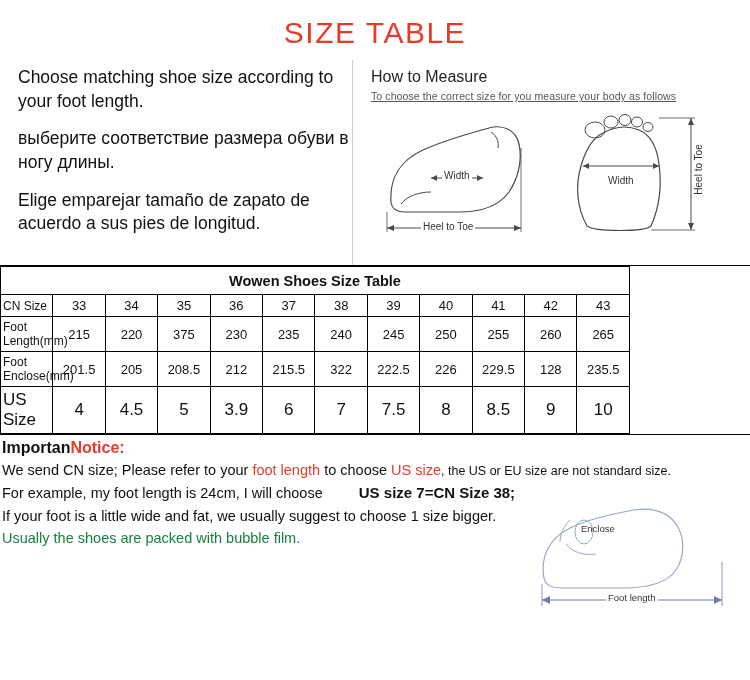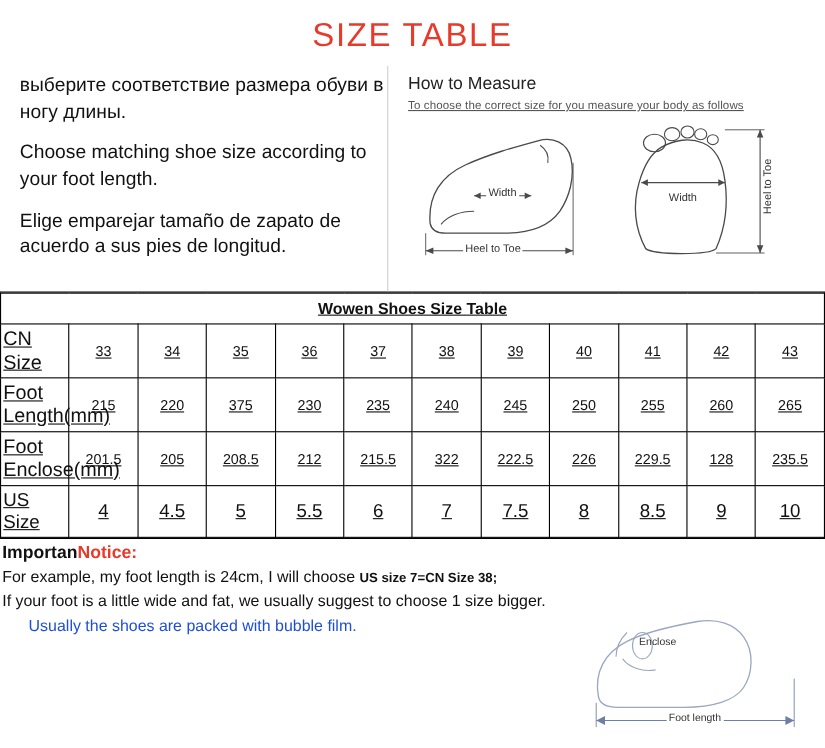--- a/index.html
+++ b/index.html
@@ -87,35 +87,34 @@
     transform-origin: center;
   }
 
   
   .table-wrap {
     border-top: 1px solid #000;
     border-bottom: 1px solid #000;
   }
   table.size {
     border-collapse: collapse;
-    width: 750px;
+    width: 630px;
     table-layout: fixed;
-    text-decoration: underline;
   }
   table.size td {
     border: 1px solid #000;
     font-size: 13px;
     padding: 3px 4px;
     text-align: center;
     height: 21px;
     box-sizing: border-box;
   }
   table.size td.label {
     text-align: left;
-    font-size: 18px;
+    font-size: 12px;
     padding-left: 2px;
   }
   table.size tr.head td {
     text-align: center;
     font-weight: bold;
     font-size: 14.5px;
     height: 28px;
   }
   table.size tr.us td {
     font-size: 17px;
@@ -139,22 +138,22 @@
   }
   .notice-title .red { color: #e8392a; }
   .notice-line {
     font-size: 14.5px;
     line-height: 1.55;
     color: #111;
     margin: 0;
   }
   .notice-line .red { color: #e8392a; }
   .notice-line .small { font-size: 12.5px; }
-  .notice-line .bold-big { font-size: 12px; font-weight: bold; }
-  .notice-line.gray { color: #1d4ed8; margin-left: 24px; }
+  .notice-line .bold-big { font-size: 15px; font-weight: bold; margin-left: 32px; }
+  .notice-line.gray { color: #15803d; }
 
   .foot-diagram {
     position: absolute;
     right: 4px;
     bottom: 0px;
     width: 220px;
     height: 120px;
   }
   .foot-diagram .lbl {
     position: absolute;
@@ -166,22 +165,22 @@
 </head>
 <body>
 
 <div class="page">
 
   <div class="title">SIZE TABLE</div>
 
   <div class="upper">
 
     <div class="upper-left">
+      <p>Choose matching shoe size according to your foot length.</p>
       <p>выберите соответствие размера обуви в ногу длины.</p>
-      <p>Choose matching shoe size according to your foot length.</p>
       <p>Elige emparejar tamaño de zapato de acuerdo a sus pies de longitud.</p>
     </div>
 
     <div class="upper-right">
       <div class="how-title">How to Measure</div>
       <div class="how-sub">To choose the correct size for you measure your body as follows</div>
 
       <div class="diagrams">
 
         <svg width="190" height="130" viewBox="0 0 190 130" style="position:absolute;left:0;top:2px;">
@@ -273,38 +272,41 @@
         <td>226</td>
         <td>229.5</td>
         <td>128</td>
         <td>235.5</td>
       </tr>
       <tr class="us">
         <td class="label col-label">US Size</td>
         <td>4</td>
         <td>4.5</td>
         <td>5</td>
-        <td>5.5</td>
+        <td>3.9</td>
         <td>6</td>
         <td>7</td>
         <td>7.5</td>
         <td>8</td>
         <td>8.5</td>
         <td>9</td>
         <td>10</td>
       </tr>
     </tbody>
       </table>
   </div>
 
   <div class="notice">
     <div class="notice-title">
       <span>Importan</span><span class="red">Notice:</span>
     </div>
 
+    <p class="notice-line">
+      <span>We send CN size; Please refer to your </span><span class="red">foot length</span><span> to choose </span><span class="red">US size</span><span class="small">, the US or EU size are not standard size.</span>
+    </p>
 
     <p class="notice-line">
       <span>For example, my foot length is 24cm, I will choose </span><span class="bold-big">US size 7=CN Size 38;</span>
     </p>
 
     <p class="notice-line">If your foot is a little wide and fat, we usually suggest to choose 1 size bigger.</p>
 
     <p class="notice-line gray">Usually the shoes are packed with bubble film.</p>
 
     <div class="foot-diagram">

